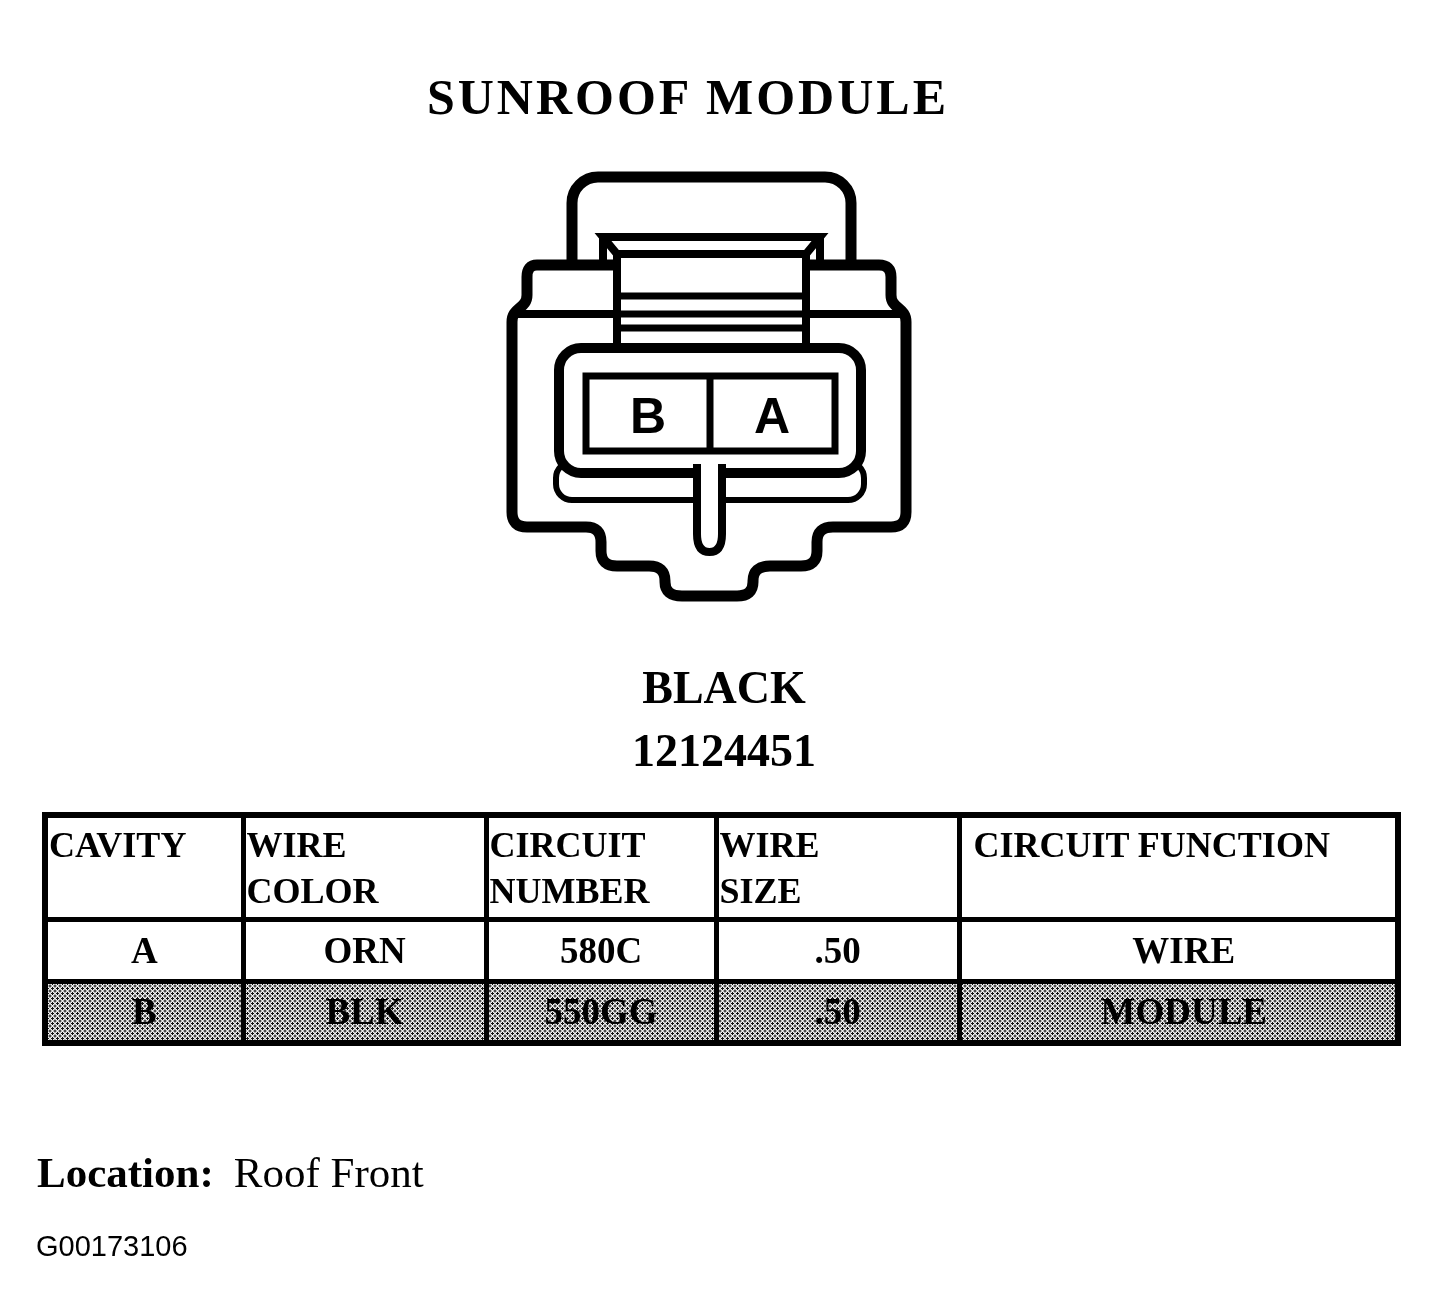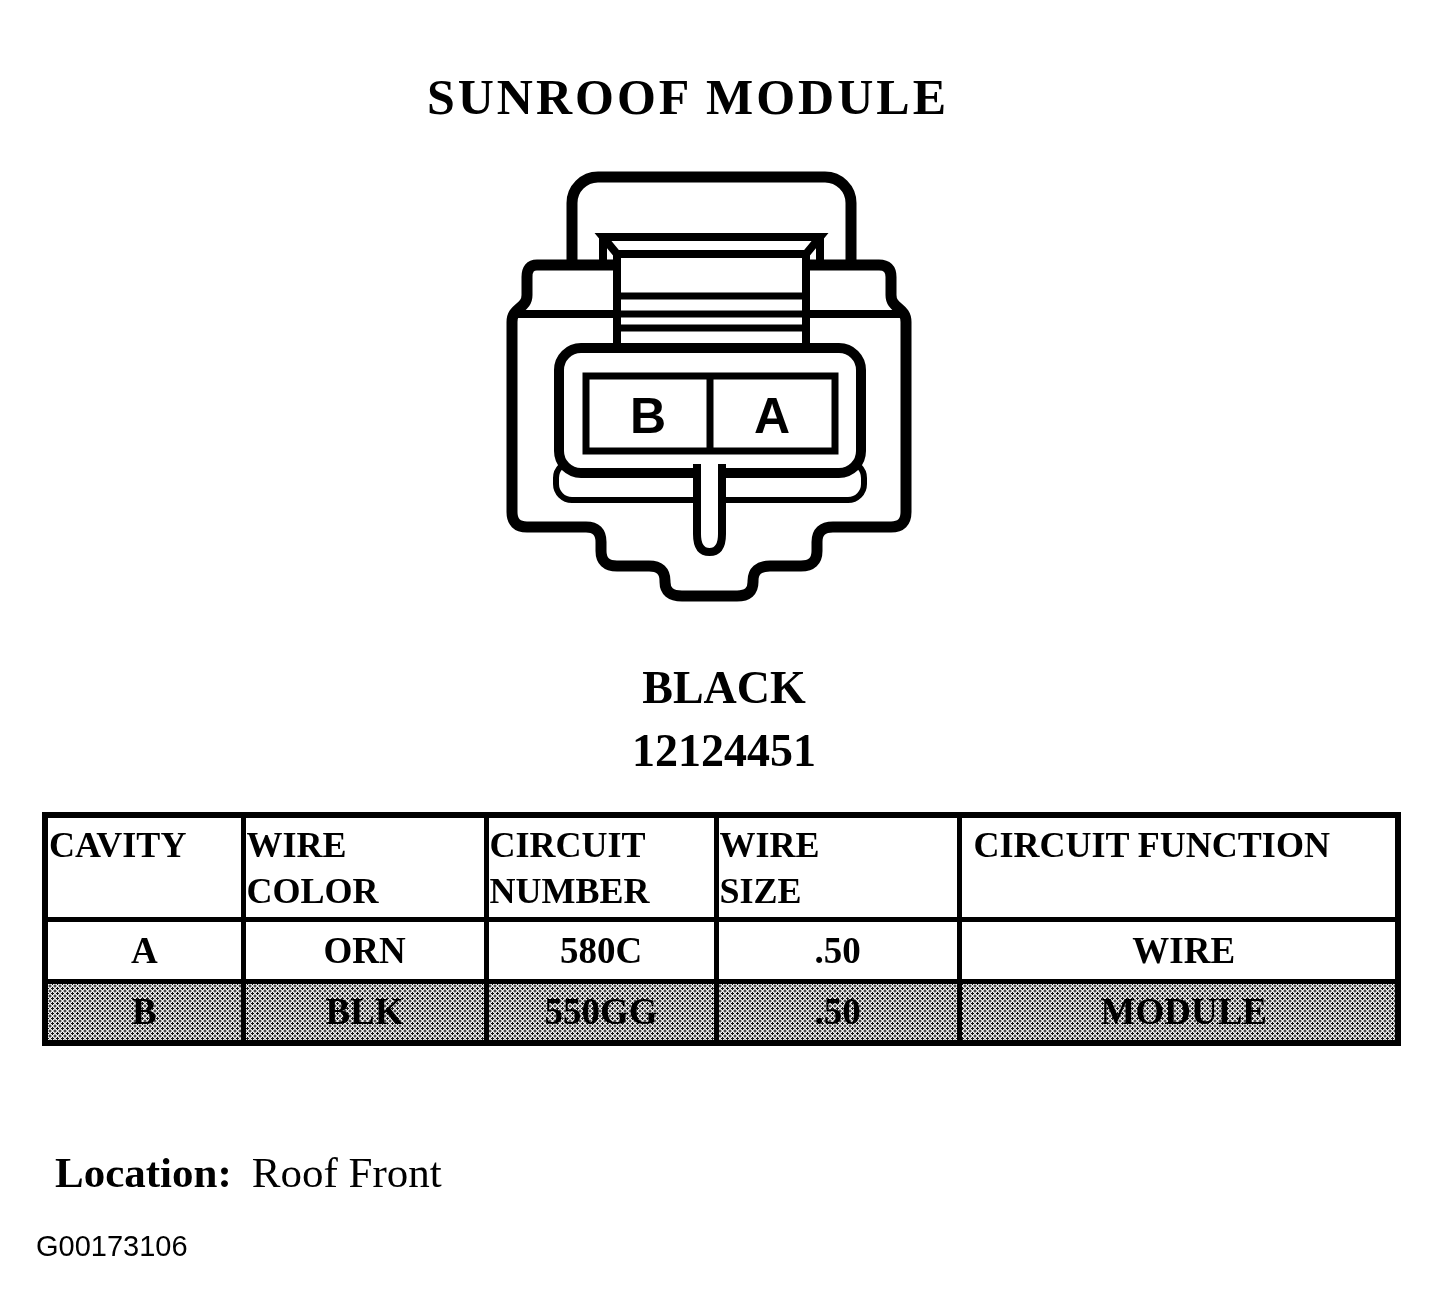--- a/index.html
+++ b/index.html
@@ -50,21 +50,21 @@
   td.fn-col{text-align:right;padding-left:12px;}
   tr.shaded{
     background-color:#efefef;
     background-image:
       radial-gradient(circle,#111 1.15px,transparent 1.4px),
       radial-gradient(circle,#111 1.15px,transparent 1.4px);
     background-size:5px 5px;
     background-position:0 0,2.5px 2.5px;
   }
   .location-line{
-    position:absolute;top:1148px;left:55px;font-size:43px;line-height:50px;
+    position:absolute;top:1148px;left:37px;font-size:43px;line-height:50px;
   }
   .location-line .loc-label{font-weight:bold;}
   .location-line .loc-value{font-weight:normal;margin-left:20px;}
   .figure-id{
     position:absolute;top:1230px;left:36px;
     font-family:"Liberation Sans", sans-serif;
     font-size:29px;font-weight:normal;text-align:right;
   }
   svg .ln{stroke:#000;fill:none;}
   svg .shape{stroke:#000;fill:#fff;}

